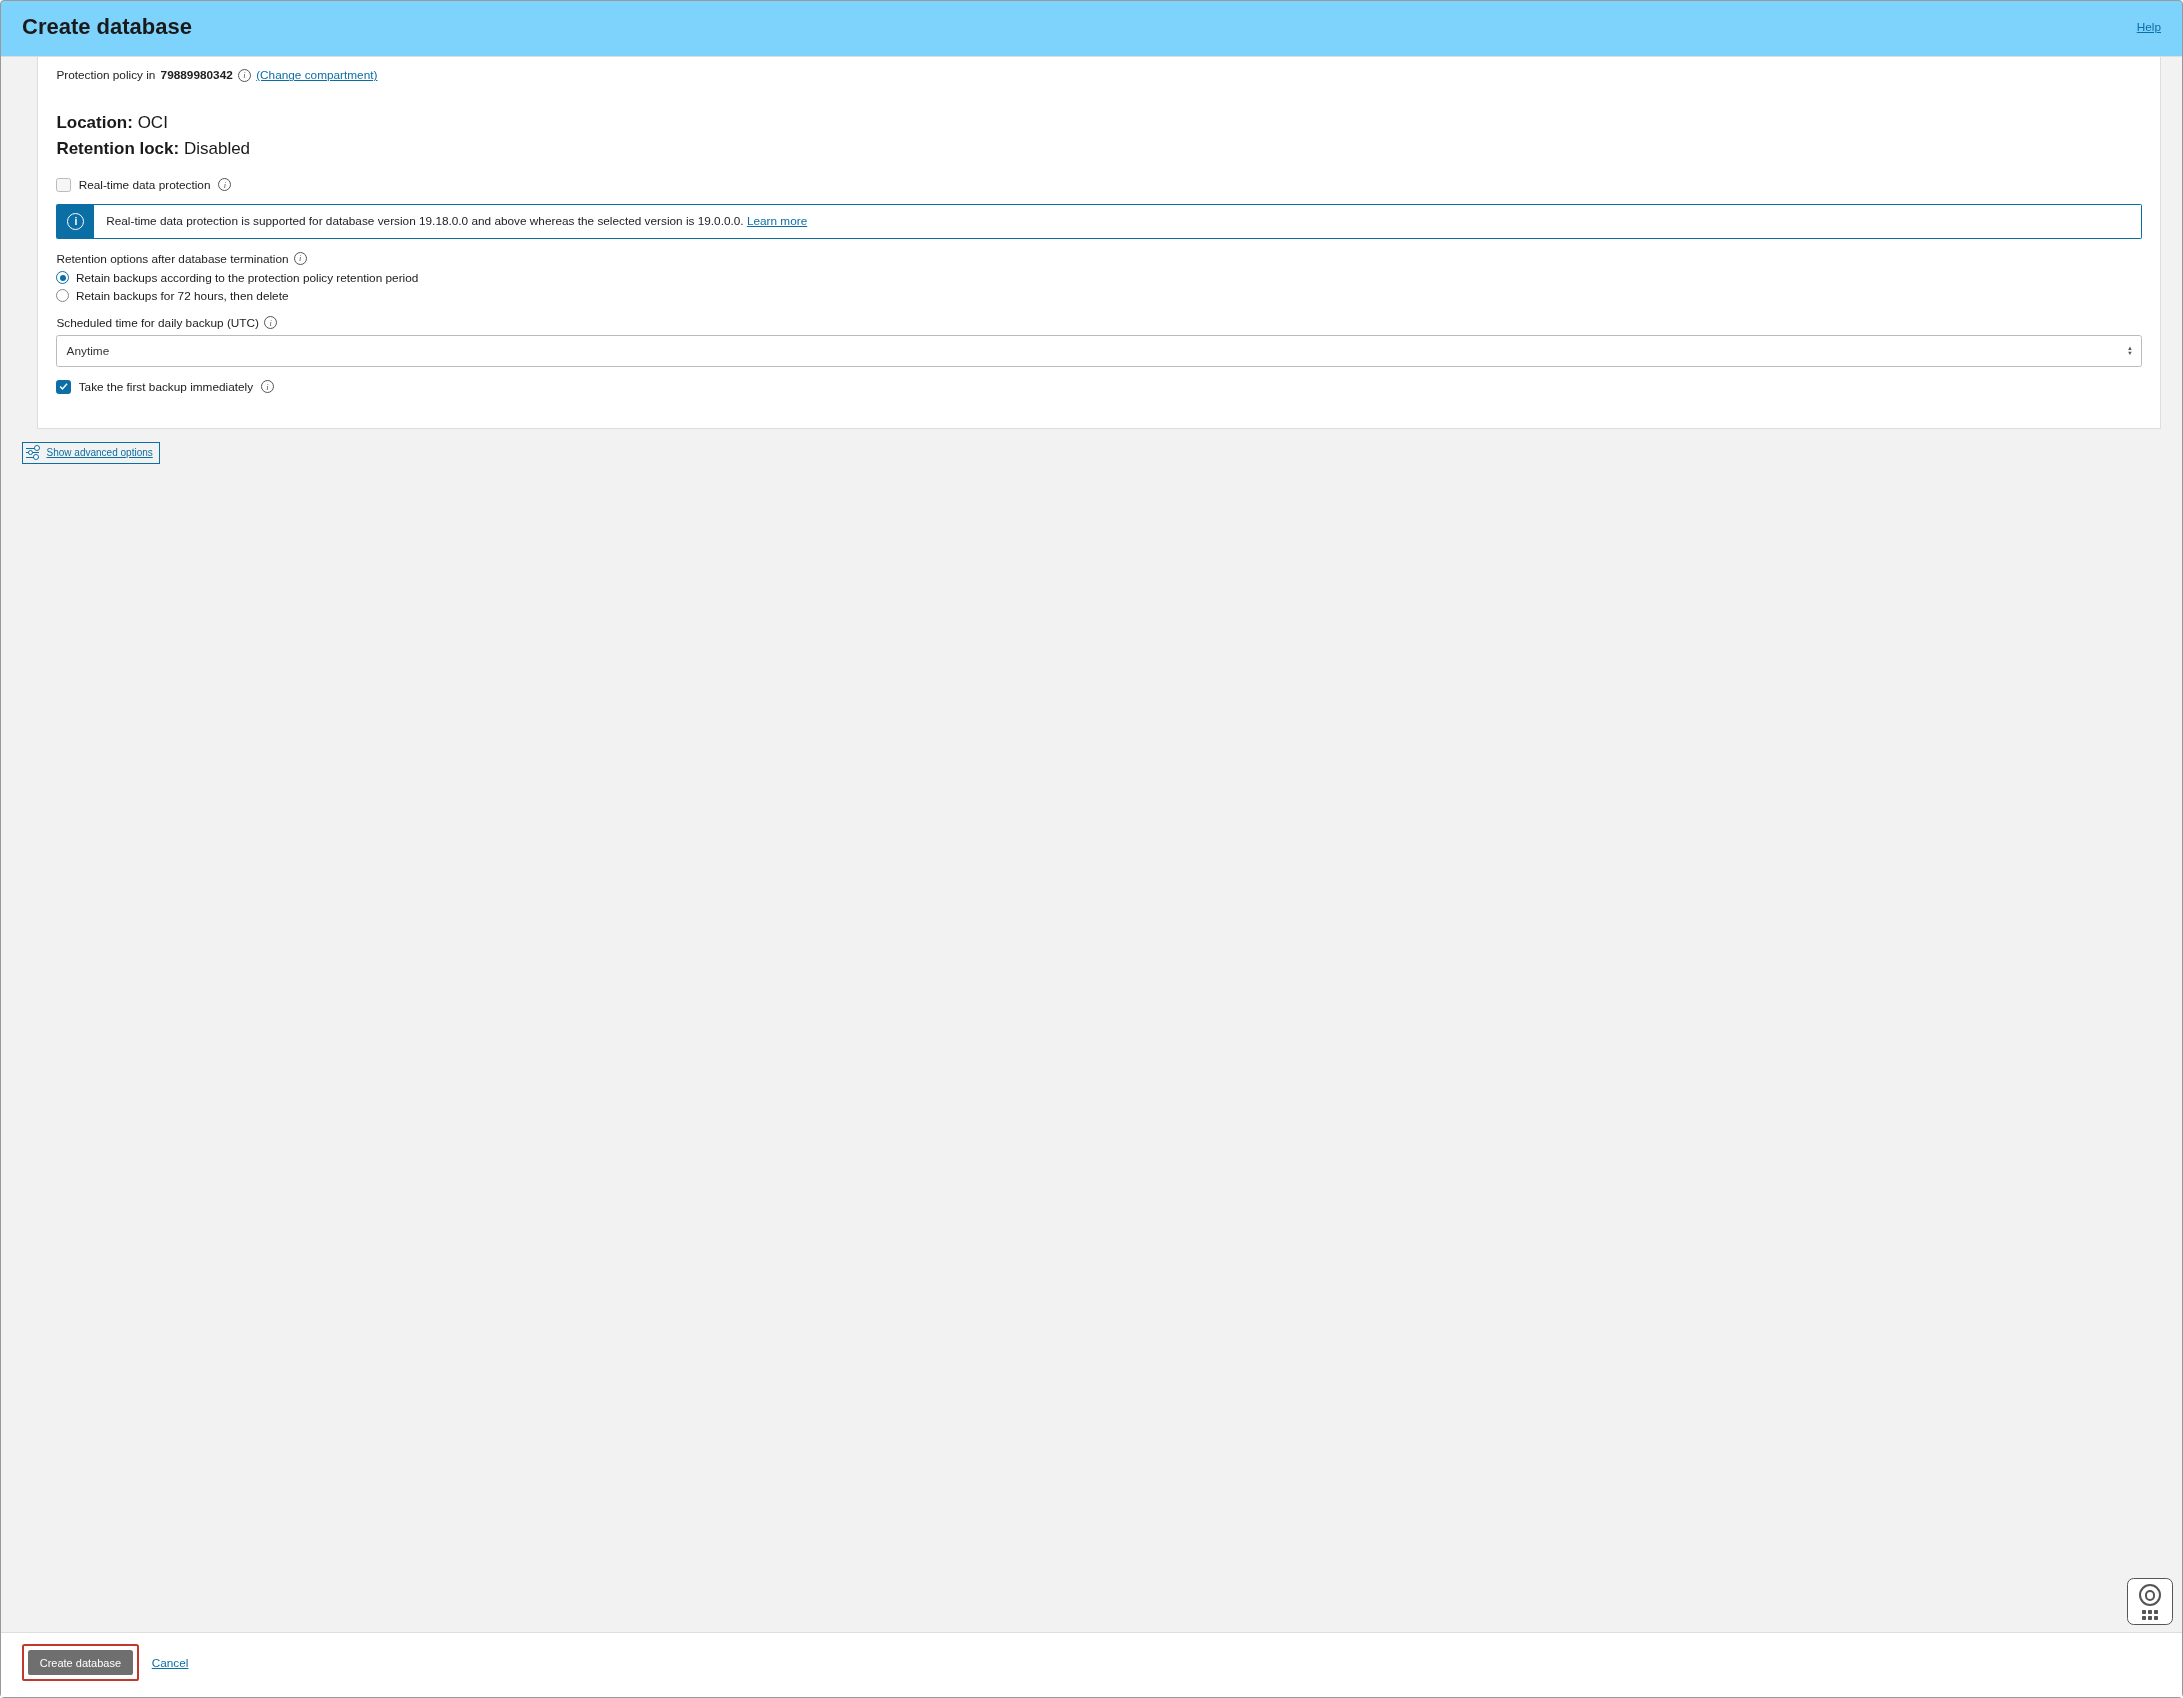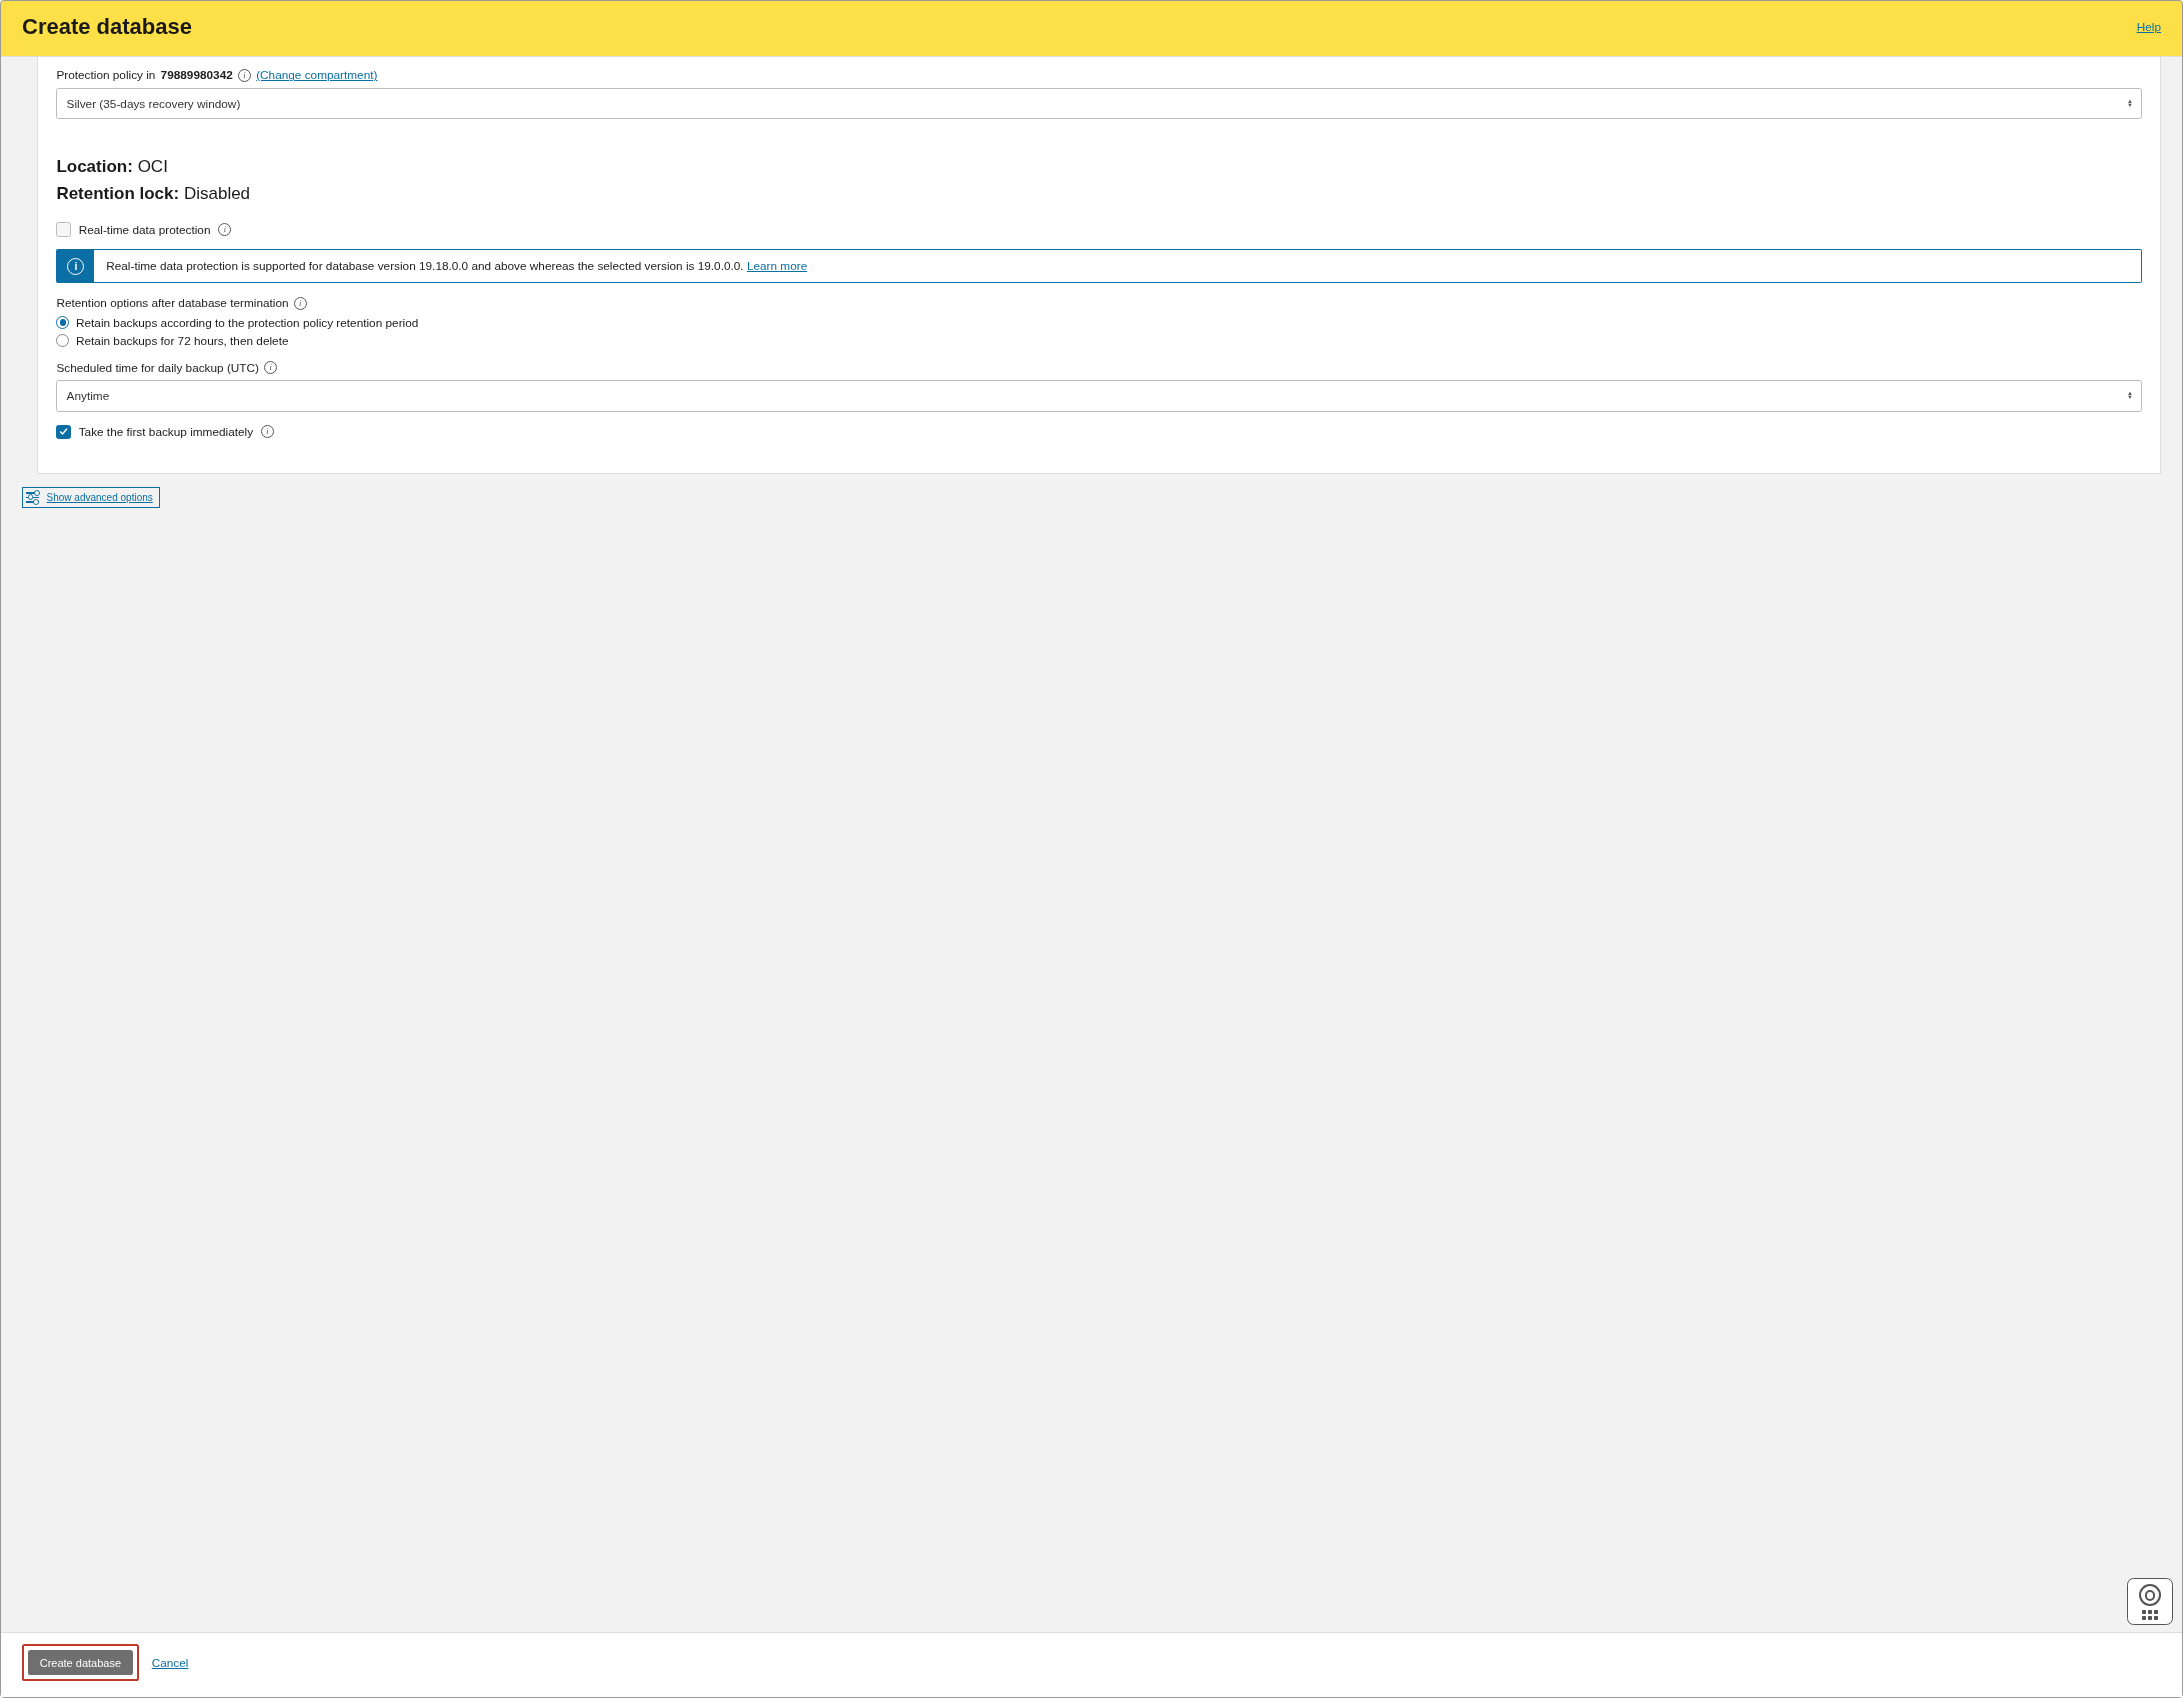--- a/index.html
+++ b/index.html
@@ -8,21 +8,21 @@
     background: #fff;
     color: #1a1a1a;
   }
   .window {
     border: 1.3px solid #999;
     border-radius: 3.9px;
     width: 100%;
     min-height: 100vh;
     display: flex;
     flex-direction: column;
-    background: #fde047;
+    background: #7dd3fc;
   }
   .titlebar {
     display: flex;
     justify-content: space-between;
     align-items: center;
     padding: 13px 21px 15.7px 21px;
     border-bottom: 0.7px solid #ddd;
   }
   .titlebar h1 {
     font-size: 22px;
@@ -250,24 +250,20 @@
   <div class="body-area">
     <div class="panel">
 
       <div class="field-label">
         <span>Protection policy in</span>
         <span class="bold">79889980342</span>
         <span class="info-icon">i</span>
         <a href="#" class="change-comp">(Change compartment)</a>
       </div>
 
-      <div class="select-box">
-        <span>Silver (35-days recovery window)</span>
-        <span class="select-arrows">▲<br>▼</span>
-      </div>
 
       <div class="spacer-top"></div>
 
       <div class="kv-row">
         <span class="k">Location:</span>
         <span>OCI</span>
       </div>
       <div class="kv-row">
         <span class="k">Retention lock:</span>
         <span>Disabled</span>

